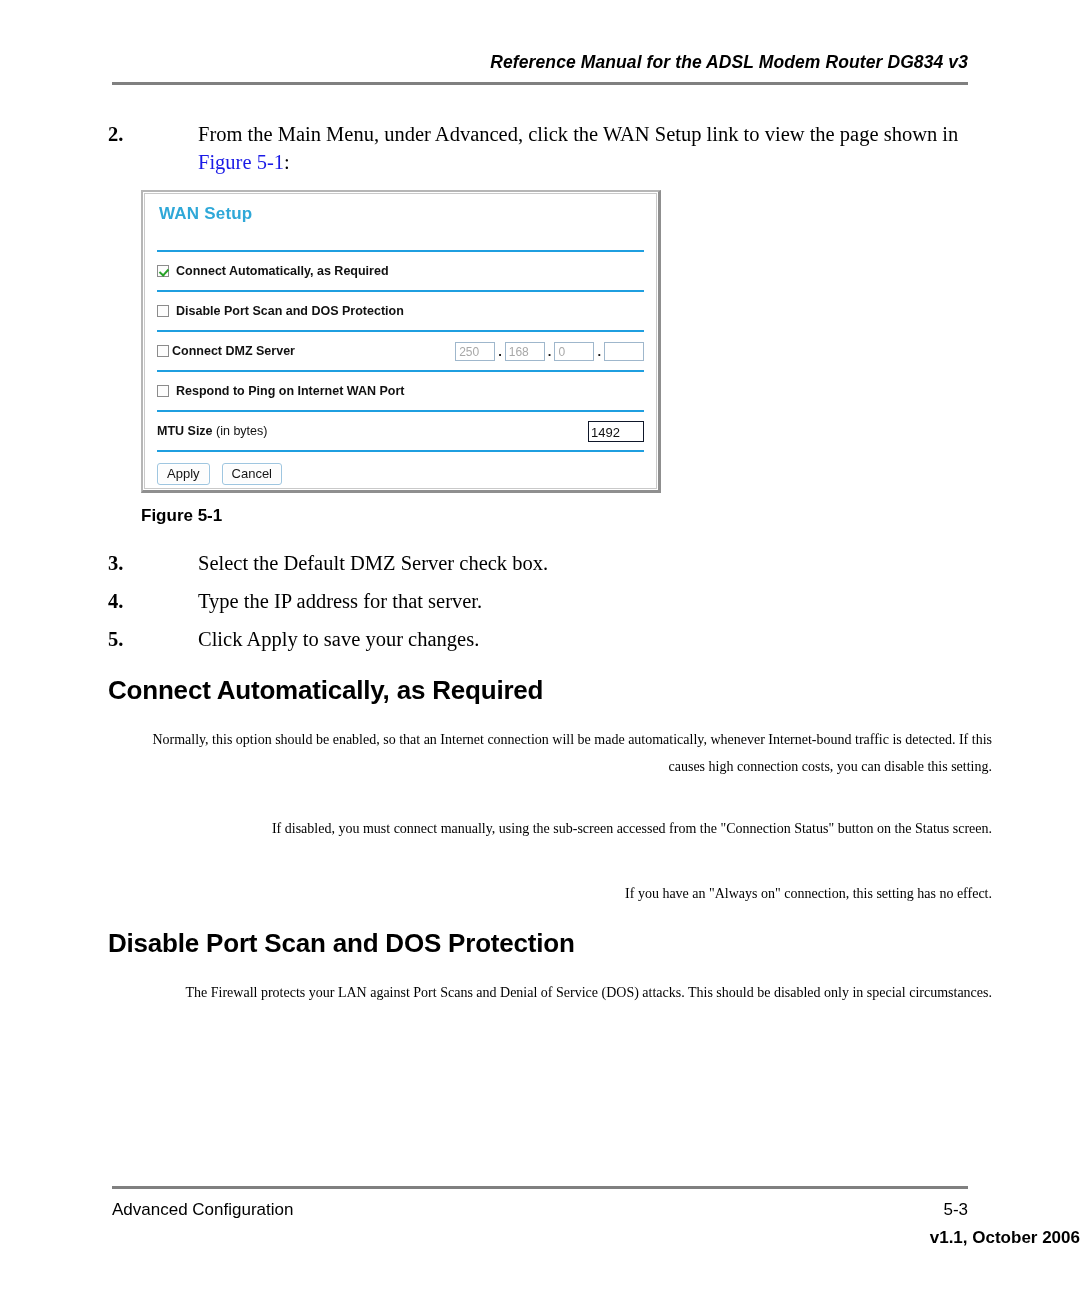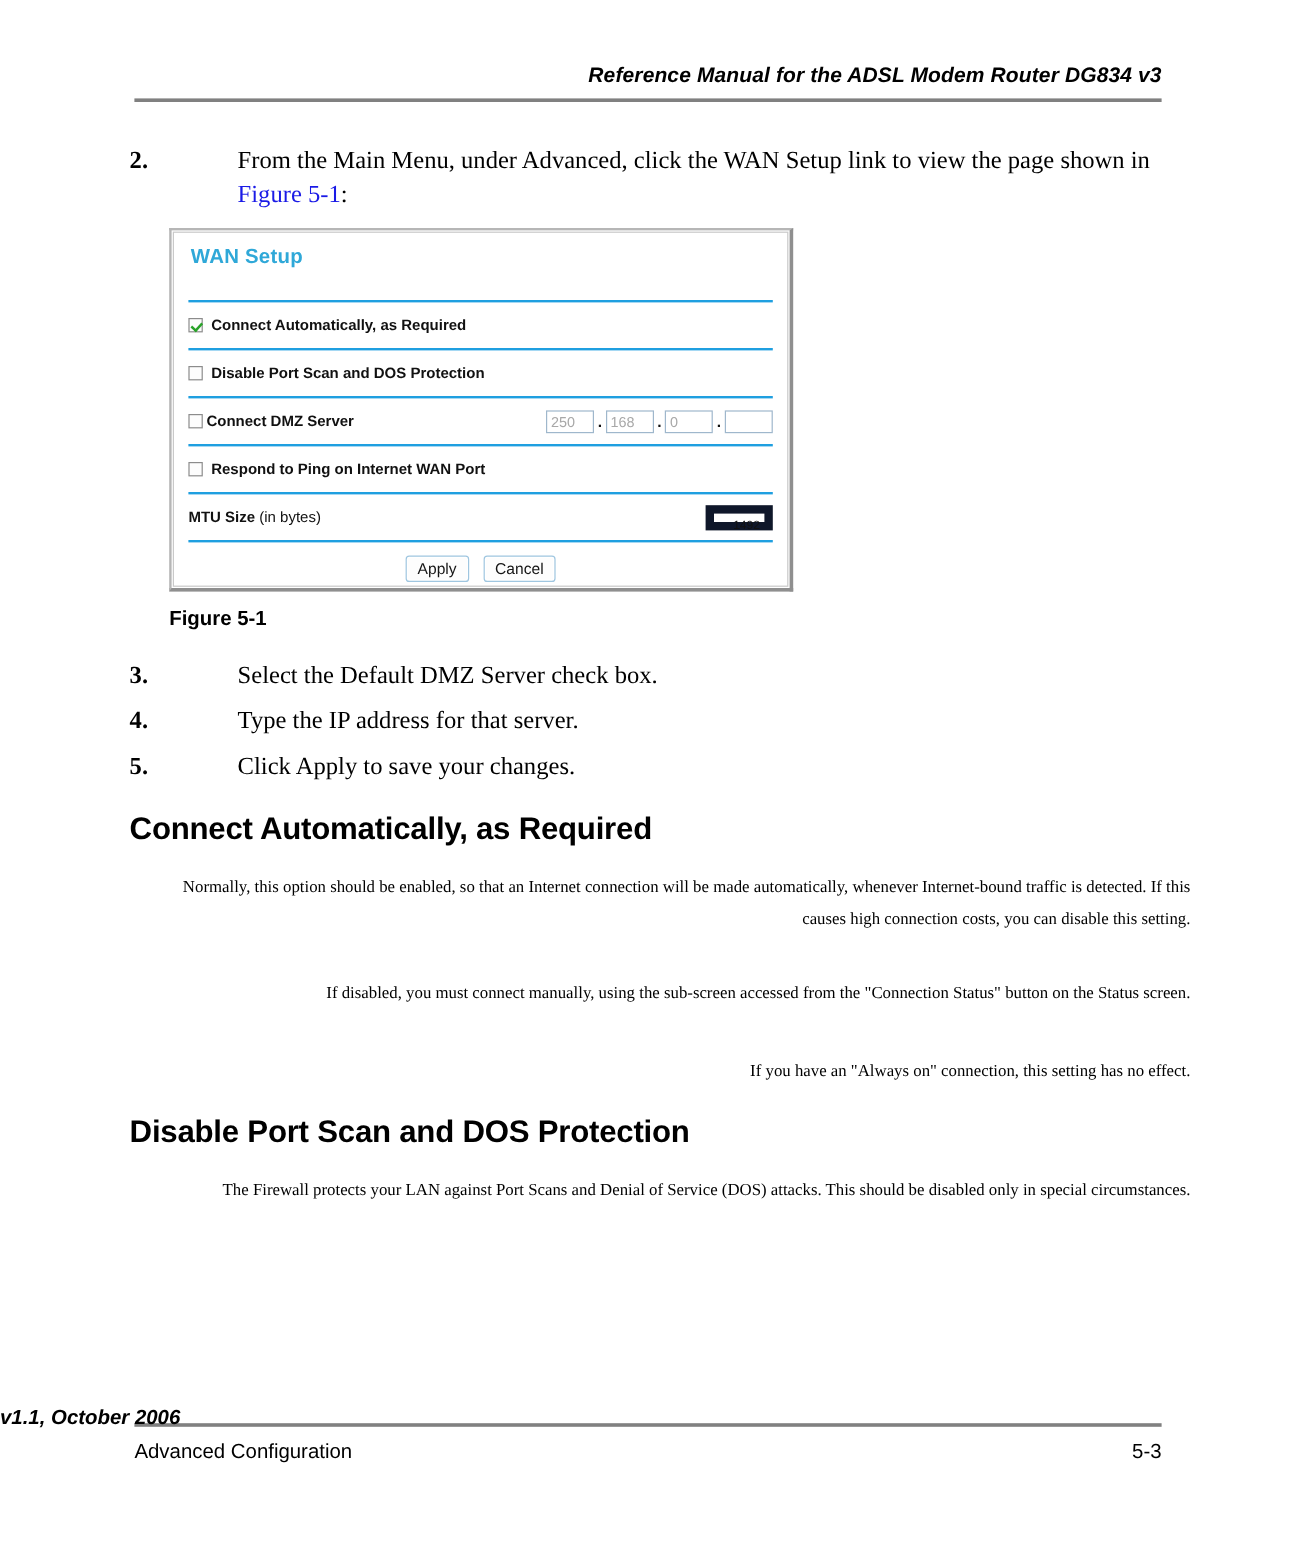--- a/index.html
+++ b/index.html
@@ -174,37 +174,36 @@
     font-weight: bold;
     font-size: 13px;
     padding: 0 3px;
     color: #111;
     line-height: 19px;
   }
 
   .mtu-box {
     width: 56px;
     height: 21px;
-    border: 7px solid #0f172a;
+    border: 1px solid #0f172a;
     background: #ffffff;
     font-family: "Liberation Sans", "DejaVu Sans", sans-serif;
-    font-size: 10px;
+    font-size: 13px;
     font-weight: normal;
     color: #111;
     line-height: 21px;
-    padding: 0 16px;
+    padding: 0 2px;
     box-sizing: border-box;
   }
   .mtu-label .sub {
     font-weight: normal;
   }
 
   .btn-row {
     display: flex;
-    justify-content: center;
     align-items: center;
     gap: 12px;
     padding-top: 11px;
   }
   .btn {
     font-family: "Liberation Sans", "DejaVu Sans", sans-serif;
     font-size: 13px;
     color: #151515;
     background: #fdfdfd;
     border: 1px solid #9fc6e0;
@@ -267,25 +266,24 @@
     width: 856px;
     display: flex;
     justify-content: space-between;
     font-family: "Liberation Sans", "DejaVu Sans", sans-serif;
     font-size: 17px;
     color: #000;
   }
   .footer-version {
     position: absolute;
     left: 0;
-    top: 1172px;
+    top: 1228px;
     width: 1080px;
-    text-align: left;
-    font-family: "Liberation Sans", "DejaVu Sans", sans-serif;
-    font-style: italic;
+    text-align: right;
+    font-family: "Liberation Sans", "DejaVu Sans", sans-serif;
     font-weight: bold;
     font-size: 17px;
     color: #000;
   }
 </style>
 </head>
 <body>
 
 <div class="page">
 

